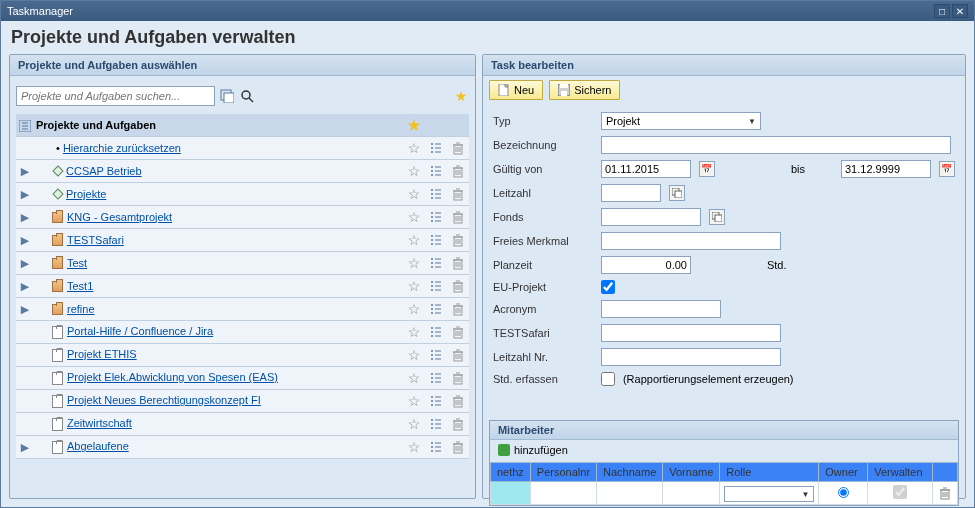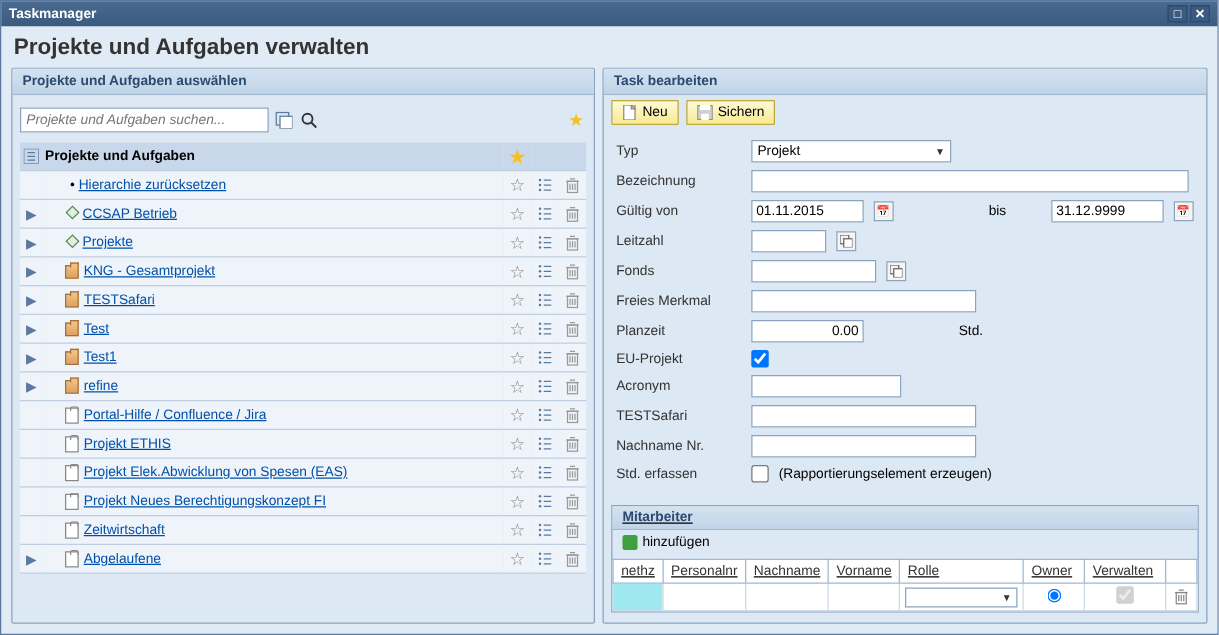--- a/index.html
+++ b/index.html
@@ -1,18 +1,18 @@
 <!DOCTYPE html>
 <html><head>
 <meta charset="utf-8">
 <style>
 * { box-sizing: border-box; margin: 0; padding: 0; font-family: Arial, sans-serif; font-size: 11px; }
 body { background: #fff; }
 .window { width: 975px; height: 508px; border: 1px solid #5a7aa0; background: #e0ebf5; display: flex; flex-direction: column; }
-.titlebar { background: linear-gradient(#4a6a90, #3a5a80); color: #fff; padding: 3px 6px; display: flex; justify-content: space-between; align-items: center; font-weight: bold; font-size: 12px; }
+.titlebar { background: linear-gradient(#4a6a90, #3a5a80); color: #fff; padding: 3px 6px; display: flex; justify-content: space-between; align-items: center; font-weight: normal; font-size: 12px; }
 .titlebar-btns { display: flex; gap: 2px; }
 .titlebar-btn { width: 16px; height: 14px; background: #3a5a80; border: 1px solid #2a4a70; color: #fff; display: flex; align-items: center; justify-content: center; font-size: 10px; cursor: pointer; }
 .page-title { font-size: 18px; font-weight: bold; padding: 6px 10px; color: #333; }
 .main { display: flex; gap: 6px; padding: 0 8px 8px; flex: 1; overflow: hidden; }
 .panel { border: 1px solid #8aa4c0; background: #dce8f4; border-radius: 2px; display: flex; flex-direction: column; }
 .panel-left { width: 498px; }
 .panel-right { flex: 1; }
 .panel-title { background: linear-gradient(#d4e2f0, #c0d4e8); padding: 4px 8px; font-weight: bold; color: #2a4a70; border-bottom: 1px solid #a0b8d0; }
 .panel-body { padding: 6px; flex: 1; overflow: auto; }
 .search-row { display: flex; align-items: center; gap: 4px; padding: 4px 0 8px; }
@@ -43,27 +43,27 @@
 .form-label { width: 100px; color: #333; }
 .input { border: 1px solid #8aa4c0; background: #fff; height: 18px; padding: 0 3px; }
 .input-sm { width: 90px; }
 .input-md { width: 180px; }
 .input-lg { width: 350px; }
 .select { border: 1px solid #8aa4c0; background: #fff; height: 18px; width: 160px; display: inline-flex; align-items: center; padding: 0 4px; justify-content: space-between; }
 .select .arrow { font-size: 8px; color: #333; }
 .num-right { text-align: right; }
 .vh { border:1px solid #8aa4c0; width:16px; height:16px; display:inline-flex; align-items:center; justify-content:center; background:#f4f4f0; font-size:9px; }
 .cb { width:14px; height:14px; }
-.subpanel { border: 1px solid #8aa4c0; margin: 4px 6px 6px; background: #dce8f4; text-decoration: underline; }
+.subpanel { border: 1px solid #8aa4c0; margin: 20px 6px 6px; background: #dce8f4; }
 .sub-title { background: linear-gradient(#d4e2f0, #c0d4e8); padding: 3px 8px; font-weight: bold; color: #2a4a70; border-bottom: 1px solid #a0b8d0; }
 .sub-toolbar { padding: 4px 8px; }
 .add-link { display: inline-flex; align-items: center; gap: 4px; cursor: pointer; }
 .person-icon { width:12px; height:12px; background:#40a040; border-radius:2px; display:inline-block; position:relative; }
 .emp-table { width: 100%; border-collapse: collapse; }
-.emp-table th { background: #ffffff; padding: 3px 6px; text-align: left; font-weight: normal; color: #333; border: 1px solid #a0b8d0; font-size:11px; }
+.emp-table th { background: #3b82f6; padding: 3px 6px; text-align: left; font-weight: normal; color: #333; border: 1px solid #a0b8d0; font-size:11px; }
 .emp-table td { background: #fff; padding: 2px 4px; border: 1px solid #d0dce8; height: 22px; }
 .emp-table td.hl { background: #a0e8f0; }
 .radio { width:11px; height:11px; }
 svg { vertical-align: middle; }
 </style>
 </head>
 <body>
 
 <div class="window">
   <div class="titlebar">
@@ -490,21 +490,21 @@
         </div>
         <div class="form-row">
           <span class="form-label">Acronym</span>
           <input class="input" style="width: 120px;">
         </div>
         <div class="form-row">
           <span class="form-label">TESTSafari</span>
           <input class="input input-md" style="">
         </div>
         <div class="form-row">
-          <span class="form-label">Nachname Nr.</span>
+          <span class="form-label">Leitzahl Nr.</span>
           <input class="input input-md" style="">
         </div>
         <div class="form-row">
           <span class="form-label">Std. erfassen</span>
           <input type="checkbox" class="cb" style="">
           <span>(Rapportierungselement erzeugen)</span>
         </div>
       </div>
 
       <div class="subpanel">

